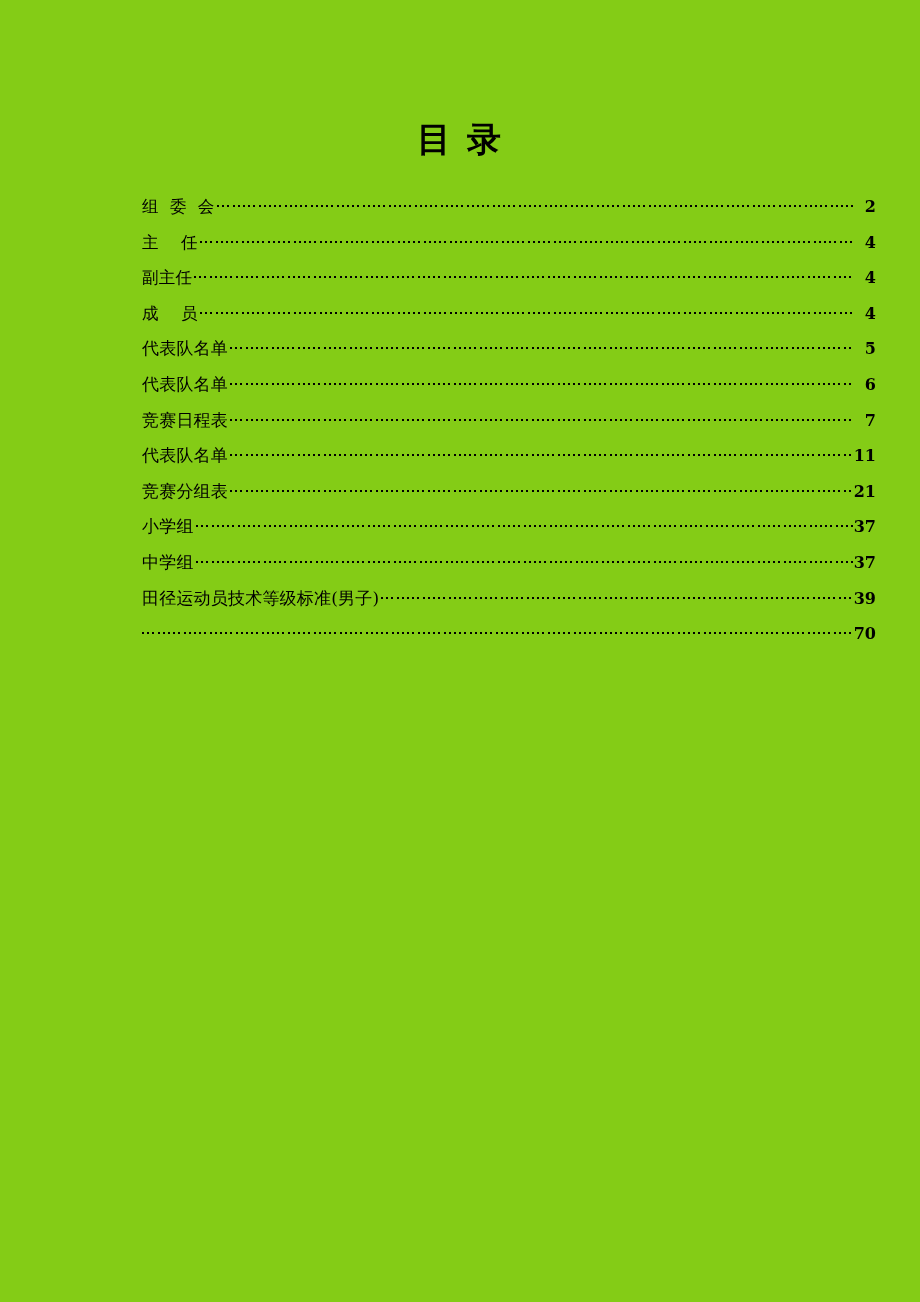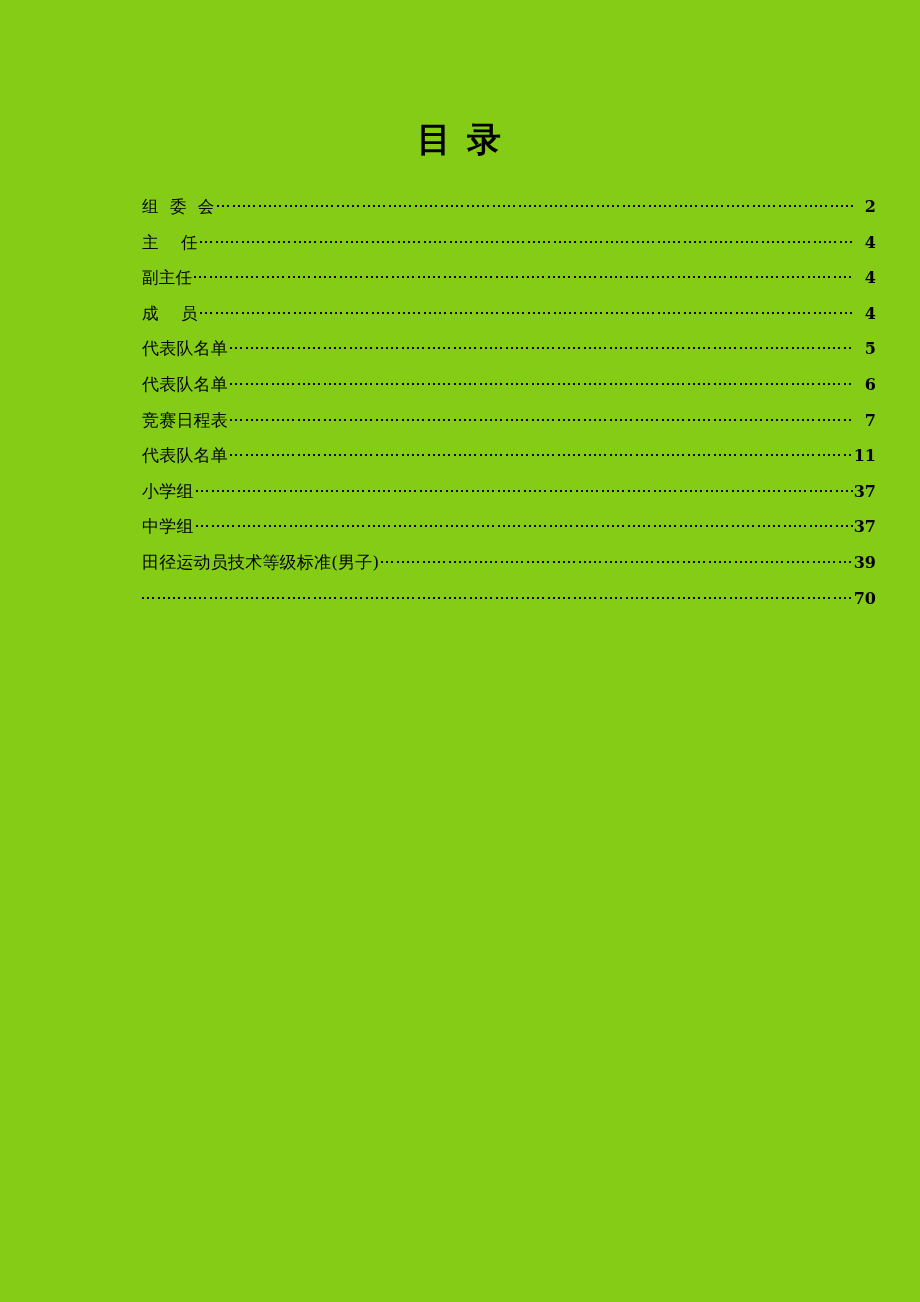--- a/index.html
+++ b/index.html
@@ -162,20 +162,25 @@
         <span class="toc-label">竞赛日程表</span>
         <span class="toc-leader"></span>
         <span class="toc-page">7</span>
       </div>
       <div class="toc-row face-song">
         <span class="toc-label">代表队名单</span>
         <span class="toc-leader"></span>
         <span class="toc-page">11</span>
       </div>
       <div class="toc-row face-song">
+        <span class="toc-label">竞赛分组表</span>
+        <span class="toc-leader"></span>
+        <span class="toc-page">21</span>
+      </div>
+      <div class="toc-row face-song">
         <span class="toc-label">小学组</span>
         <span class="toc-leader"></span>
         <span class="toc-page">37</span>
       </div>
       <div class="toc-row face-song">
         <span class="toc-label">中学组</span>
         <span class="toc-leader"></span>
         <span class="toc-page">37</span>
       </div>
       <div class="toc-row face-song">

